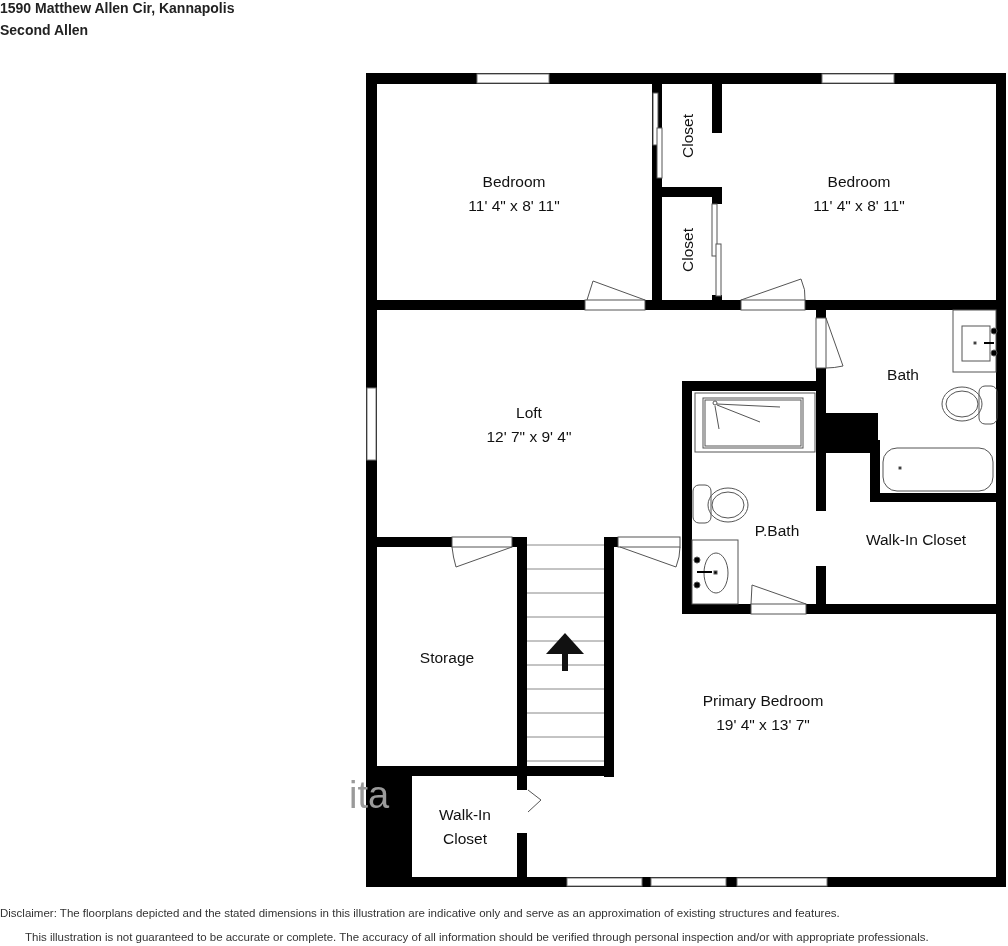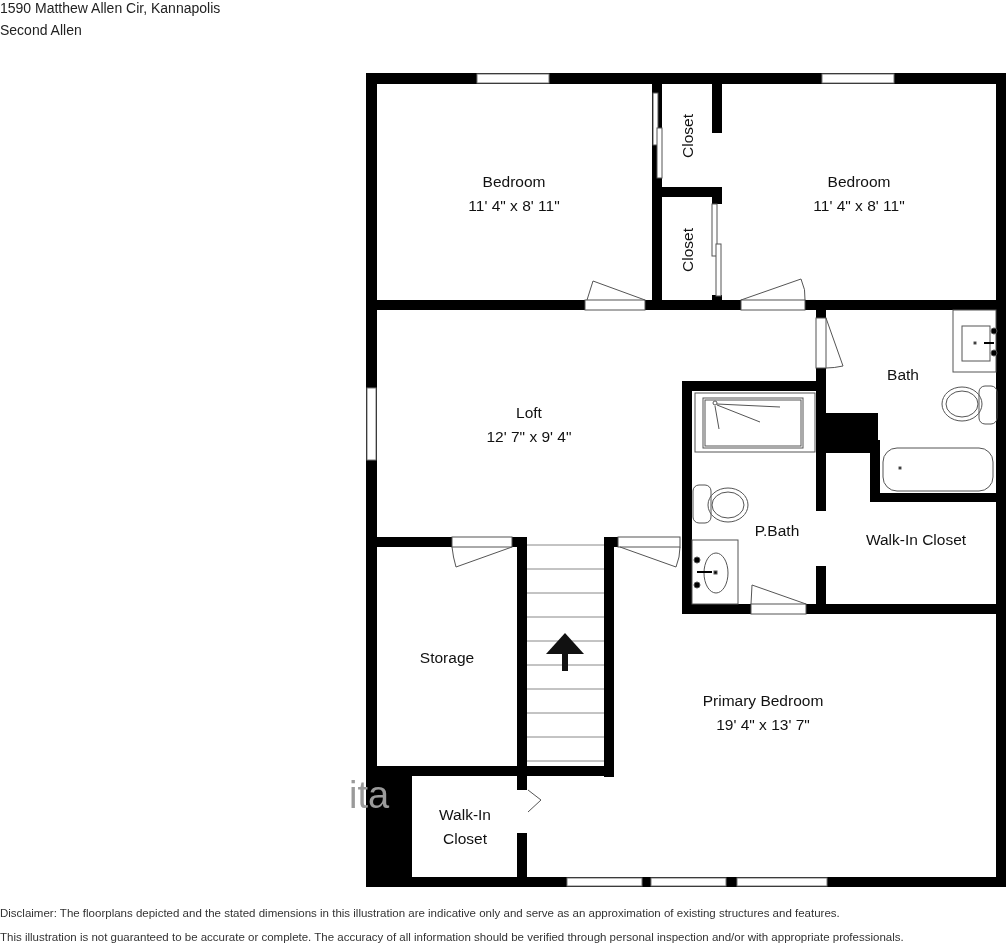--- a/index.html
+++ b/index.html
@@ -1,23 +1,23 @@
 <!DOCTYPE html>
 <html><head>
   <meta charset="utf-8">
   <style>
     html, body { margin: 0; padding: 0; background: #ffffff; }
     body { width: 1008px; height: 946px; position: relative; overflow: hidden;
            font-family: "Liberation Sans", sans-serif; color: #111; }
-    .hdr { position: absolute; left: 0; font-size: 14px; color: #222; line-height: 16px; }
+    .hdr { position: absolute; left: 0; font-size: 14px; color: #222; line-height: 16px; font-weight: bold; }
     #addr { top: 0px; }
     #floor { top: 22px; }
     .disc { position: absolute; left: 0; font-size: 11.5px; color: #333; white-space: nowrap; }
     #disc1 { top: 907px; text-align: right; }
-    #disc2 { top: 931px; }
+    #disc2 { top: 931px; margin-left: 25px; }
     svg#plan { position: absolute; left: 0; top: 0; }
     .room-label { font-family: "Liberation Sans", sans-serif; font-size: 15.5px; fill: #111; text-anchor: middle; }
     .wm { font-family: "Liberation Sans", sans-serif; font-size: 38px; fill: #9a9a9a; }
   </style>
 </head>
 <body>
 
 <div class="hdr" id="addr">1590 Matthew Allen Cir, Kannapolis</div>
 <div class="hdr" id="floor">Second Allen</div>
 

